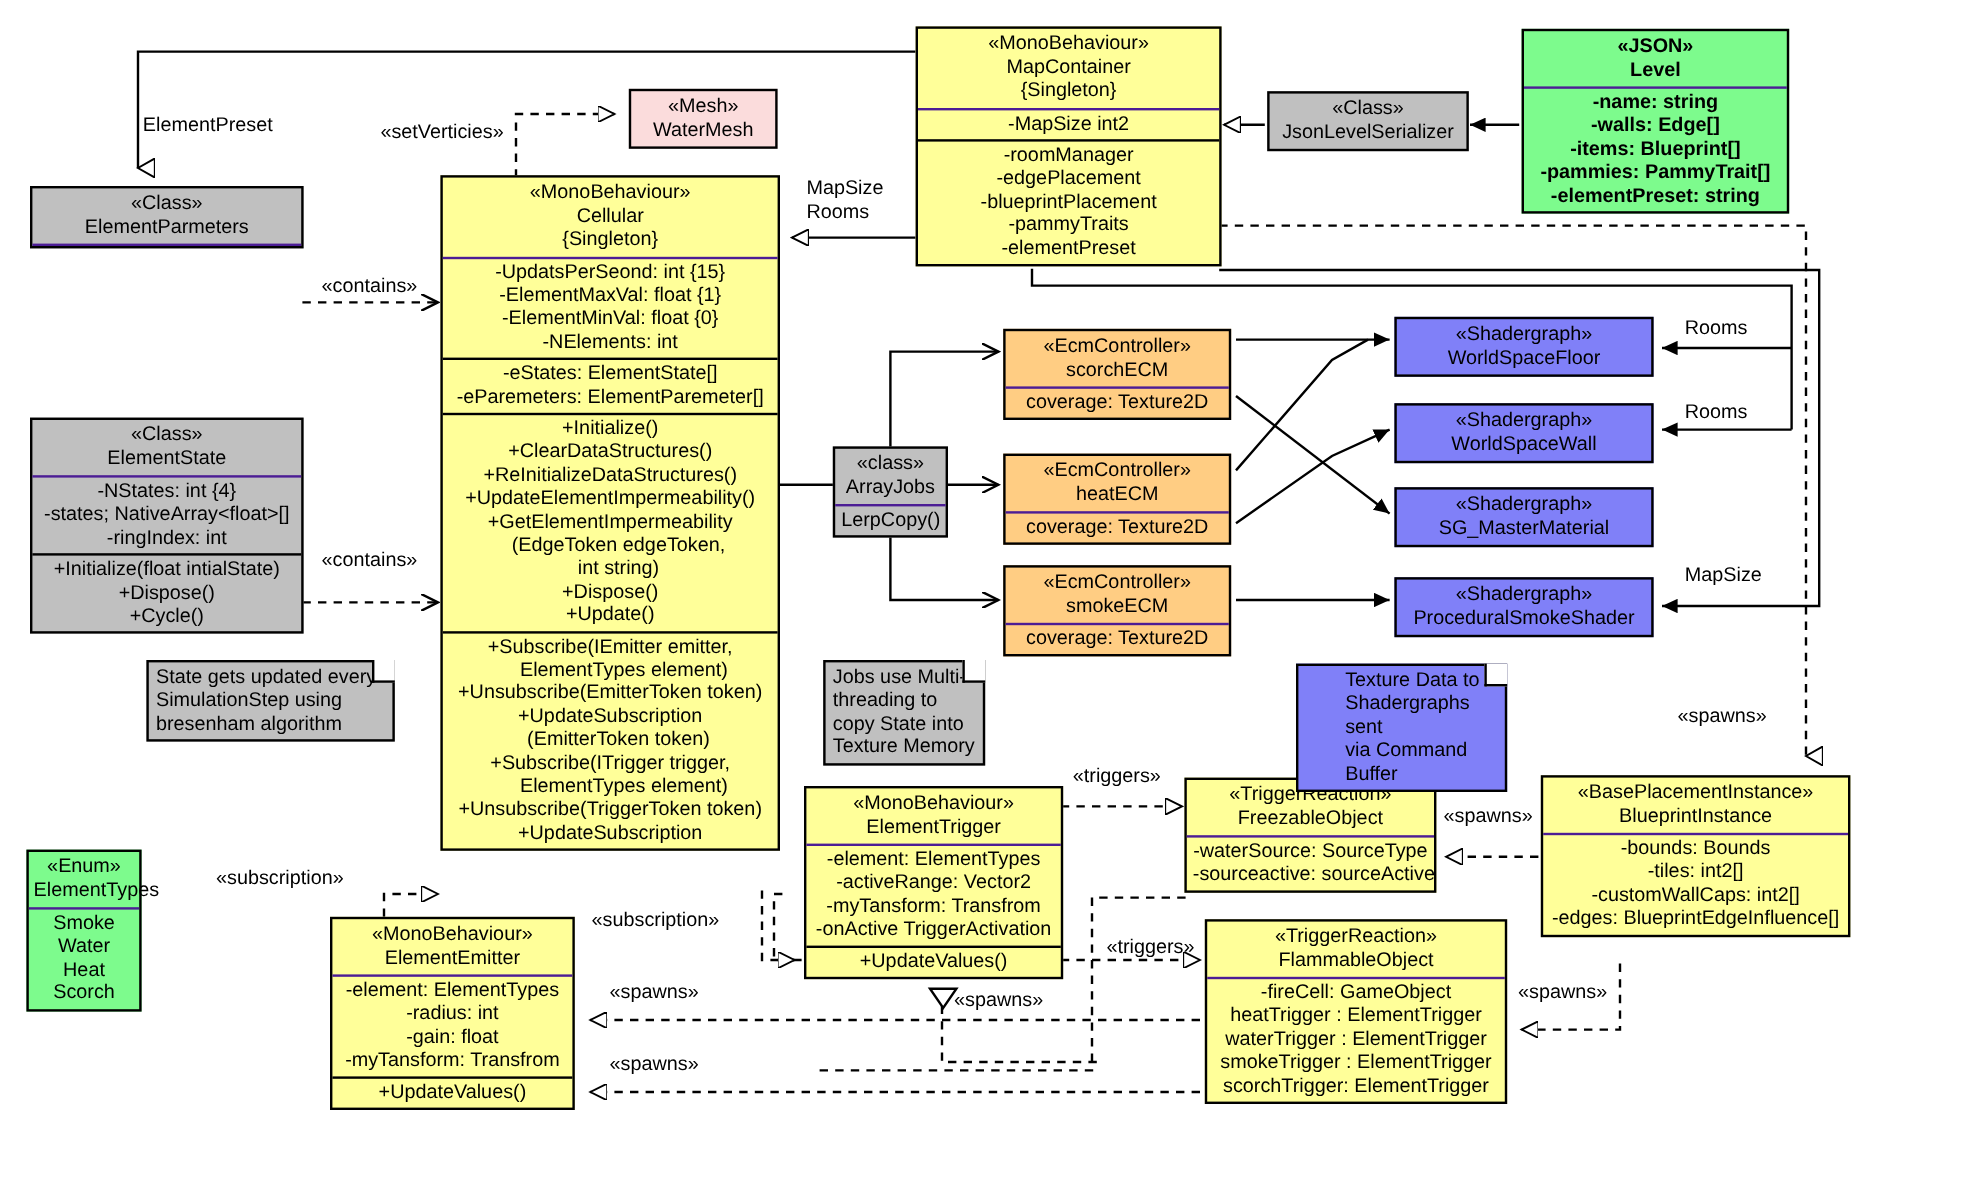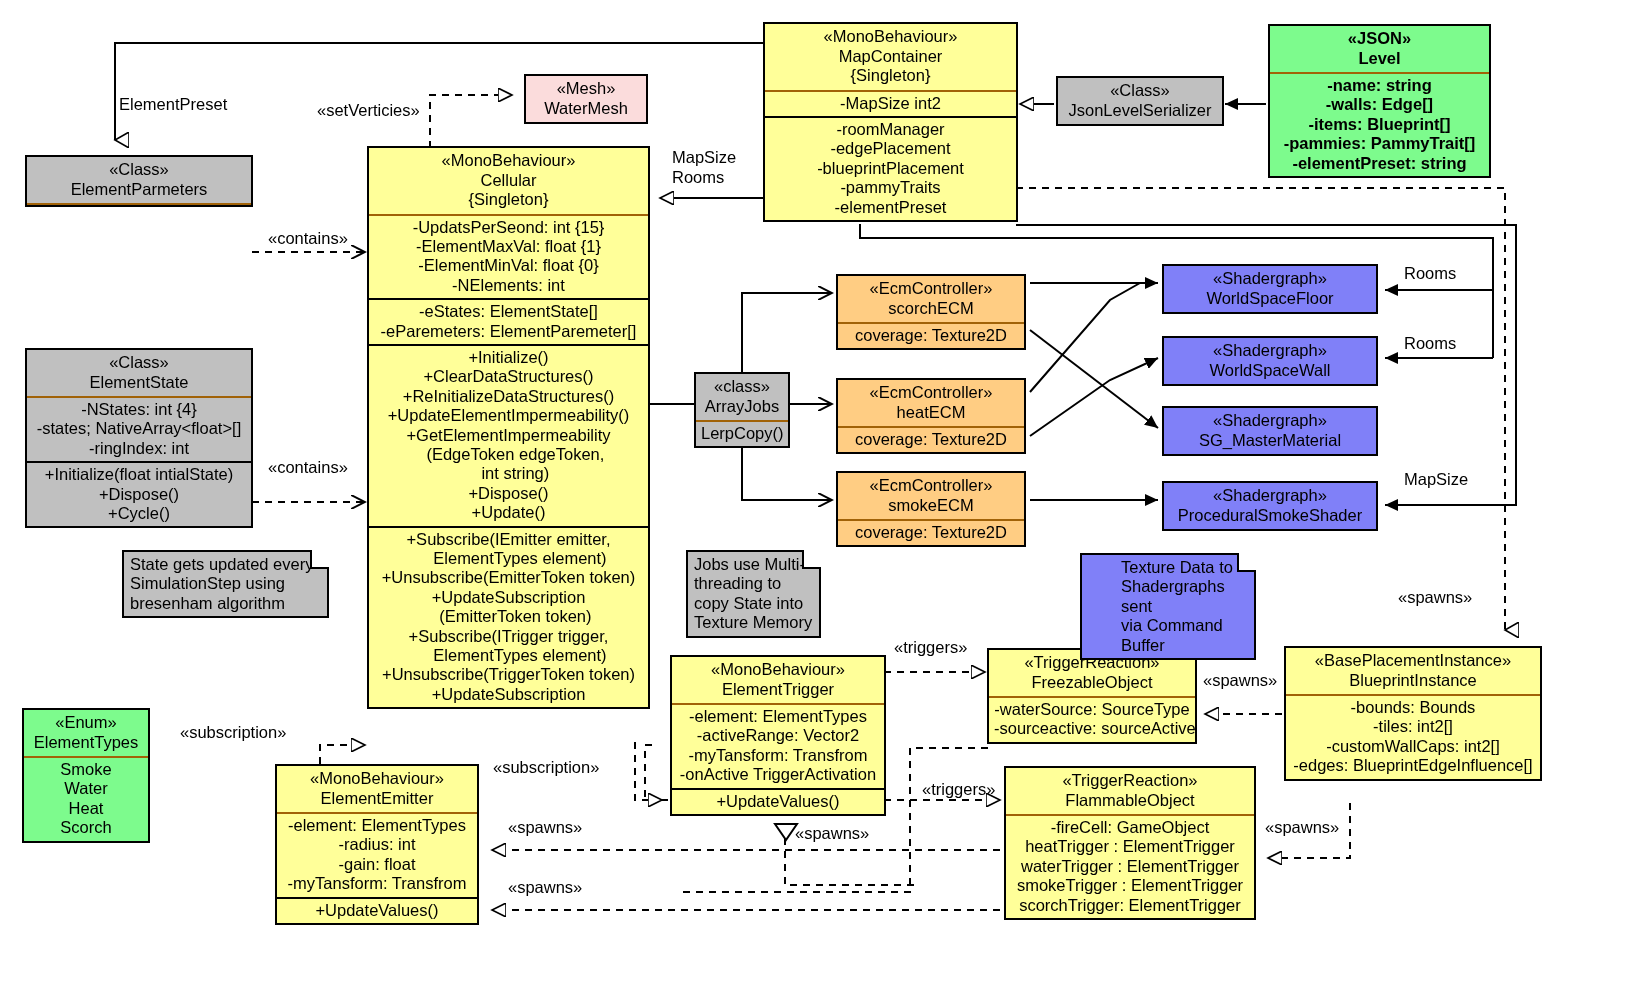--- a/index.html
+++ b/index.html
@@ -27,21 +27,21 @@
     border: 2px solid #000;
     box-sizing: border-box;
     background: #ffff99;
     z-index: 5;
   }
   .uml .hdr {
     padding: 3px 4px 4px 4px;
     text-align: center;
     font-size: 16.5px;
     line-height: 19.5px;
-    border-bottom: 2px solid #a16207;
+    border-bottom: 2px solid #4c1d95;
   }
   .uml .hdr.nb { border-bottom: none; text-align: center; }
   .uml .sect {
     padding: 2px 5px 3px 5px;
     font-size: 16.5px;
     line-height: 19.4px;
     border-bottom: 2px solid #000;
     text-align: center;
   }
   .uml .sect:last-child { border-bottom: none; }
@@ -213,21 +213,21 @@
       <div class="ln">-states; NativeArray&lt;float&gt;[]</div>
       <div class="ln">-ringIndex: int</div>
     </div>
     <div class="sect">
       <div class="ln">+Initialize(float intialState)</div>
       <div class="ln">+Dispose()</div>
       <div class="ln">+Cycle()</div>
     </div>
   </div>
 
-  <div class="uml green" style="left:22px; top:708px; width:128px;">
+  <div class="uml green" style="left:22px; top:708px; width:96px;">
     <div class="hdr">
       <div>«Enum»</div>
       <div>ElementTypes</div>
     </div>
     <div class="sect">
       <div class="ln">Smoke</div>
       <div class="ln">Water</div>
       <div class="ln">Heat</div>
       <div class="ln">Scorch</div>
     </div>

